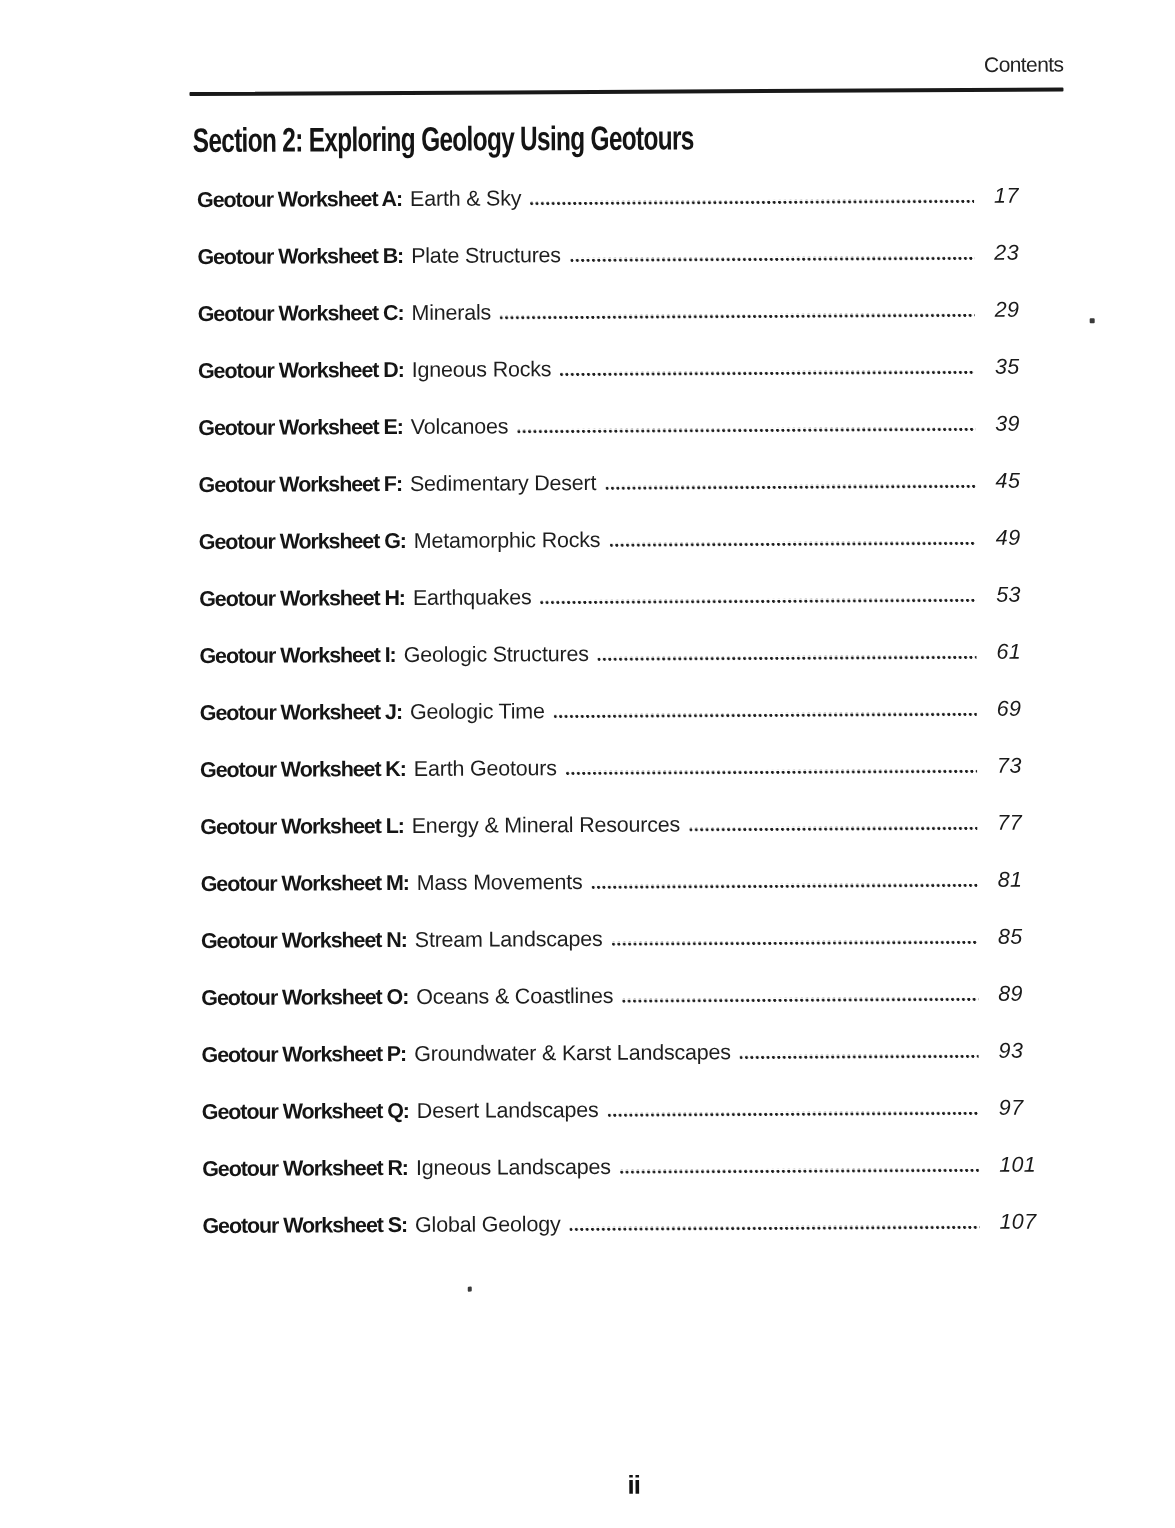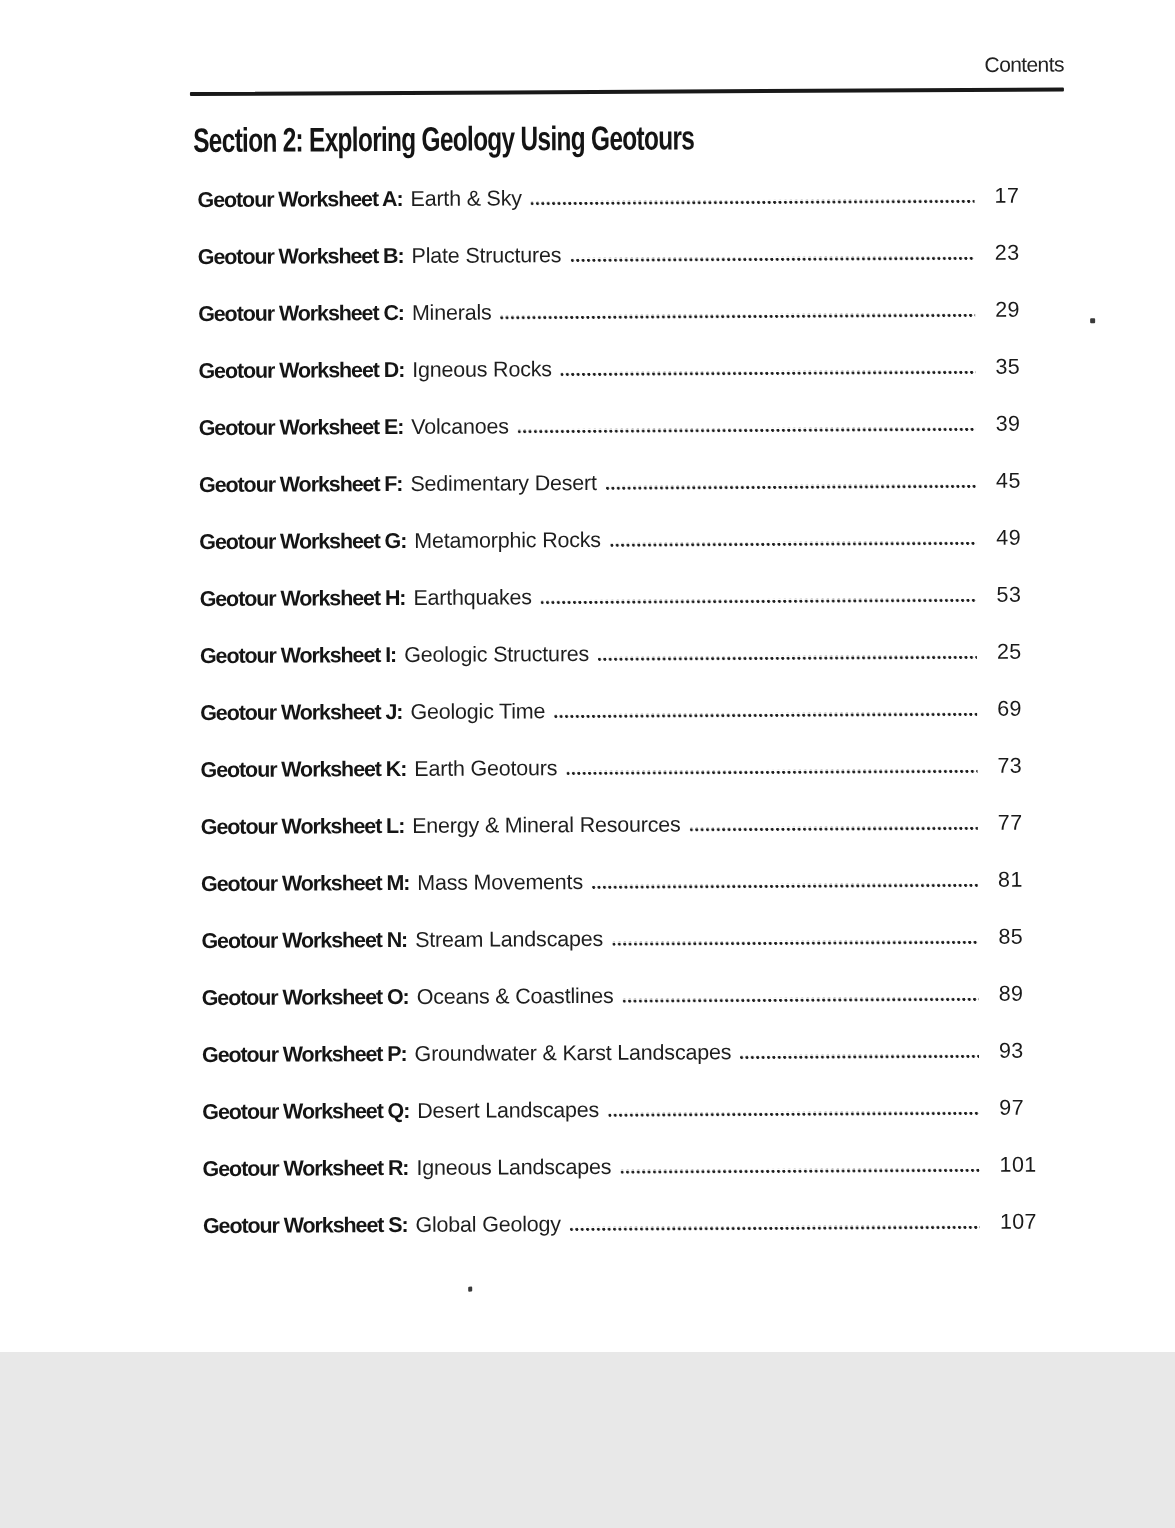--- a/index.html
+++ b/index.html
@@ -3,21 +3,21 @@
 <meta charset="utf-8">
 <style>
   * { margin: 0; padding: 0; box-sizing: border-box; }
   html, body { background: #e8e8e8; }
   body {
     width: 1175px; height: 1528px;
     font-family: "Liberation Sans", sans-serif;
   }
   .page {
     position: relative;
-    width: 1175px; height: 1352px;
+    width: 1175px; height: 1528px;
     background: #ffffff;
     overflow: hidden;
     color: #1d1d1d;
   }
   .scan {
     position: absolute; inset: 0;
     transform: rotate(-0.3deg);
     transform-origin: 50% 50%;
   }
   .header-row {
@@ -72,20 +72,21 @@
     background-image: radial-gradient(circle at 1.6px 2.3px, #1c1c1c 1.3px, rgba(0,0,0,0) 1.75px);
     background-size: 5.4px 4px;
     background-repeat: repeat-x;
     background-position: left bottom;
   }
   .entry .pagenum {
     flex: 0 0 46px;
     width: 46px;
     letter-spacing: 0.4px;
     color: #1a1a1a;
+    font-style: italic;
   }
   .footer {
     position: absolute; top: 1470px; left: 193px; width: 874px;
     text-align: center;
     font-size: 26px; line-height: 30px;
     font-weight: bold;
     letter-spacing: -1px;
     color: #111;
   }
   .speck { position: absolute; background: #3a3a3a; border-radius: 1px; }
@@ -159,21 +160,21 @@
           <span class="label">Geotour Worksheet H:</span>
           <span class="title">Earthquakes</span>
           <span class="leader"></span>
           <span class="pagenum">53</span>
         </div>
 
         <div class="entry">
           <span class="label">Geotour Worksheet I:</span>
           <span class="title">Geologic Structures</span>
           <span class="leader"></span>
-          <span class="pagenum">25</span>
+          <span class="pagenum">61</span>
         </div>
 
         <div class="entry">
           <span class="label">Geotour Worksheet J:</span>
           <span class="title">Geologic Time</span>
           <span class="leader"></span>
           <span class="pagenum">69</span>
         </div>
 
         <div class="entry">

